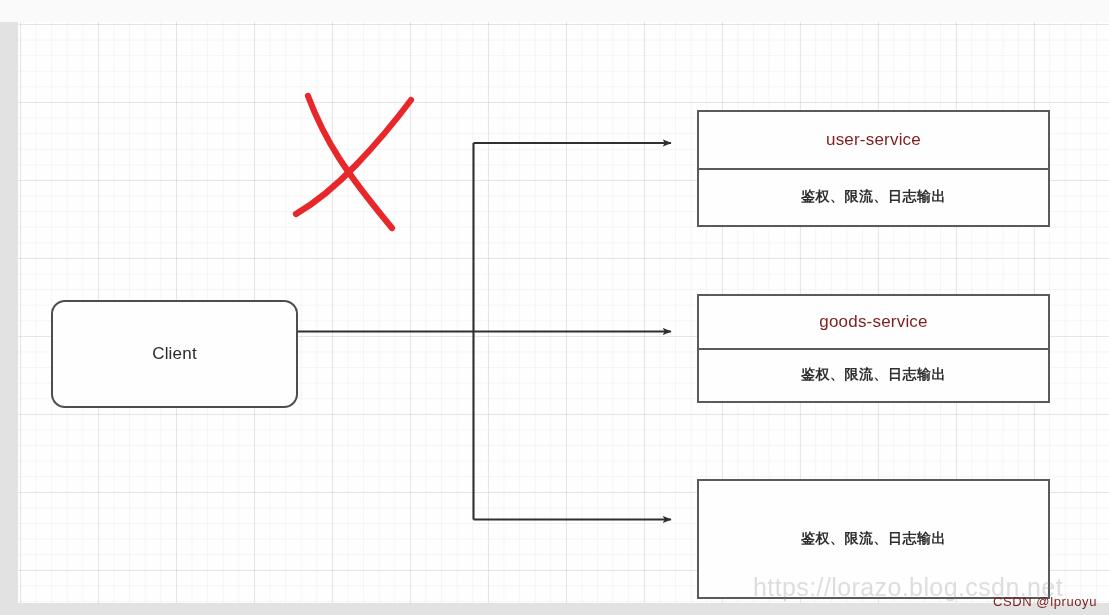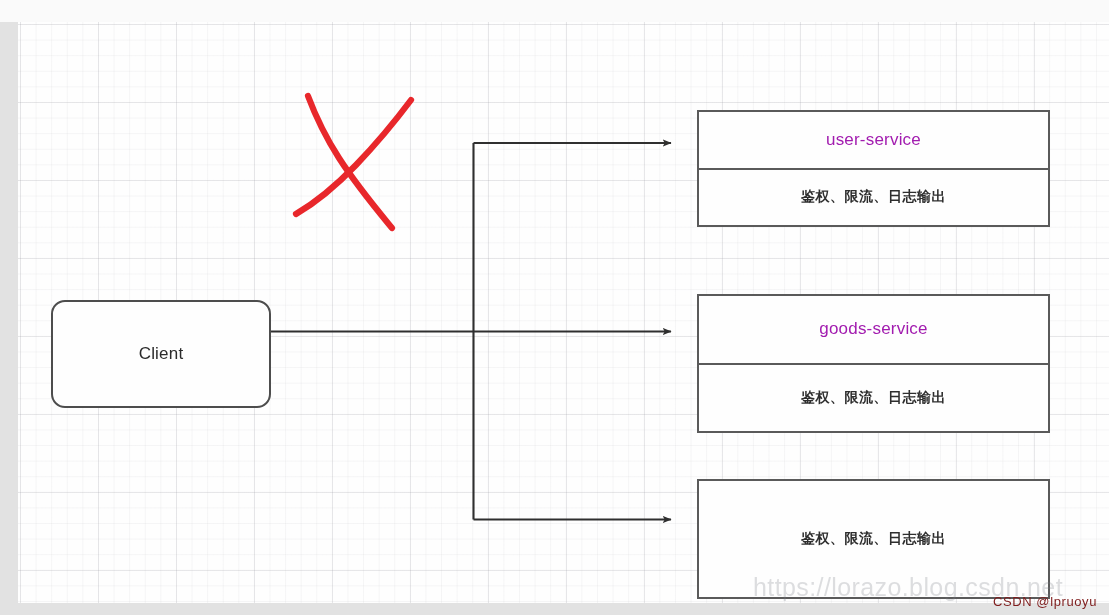--- a/index.html
+++ b/index.html
@@ -65,21 +65,21 @@
   
   .node {
     position: absolute;
     box-sizing: border-box;
     background: #fefefe;
   }
 
   .client-node {
     left: 33px;
     top: 278px;
-    width: 220px;
+    width: 247px;
     height: 108px;
     border: 2px solid #4d4d4d;
     border-radius: 14px;
     display: flex;
     align-items: center;
     justify-content: center;
   }
   .client-label {
     font-size: 17px;
     color: #2b2b2b;
@@ -87,31 +87,31 @@
   }
 
   .service-node {
     left: 679px;
     width: 353px;
     border: 2px solid #5a5a5a;
     display: flex;
     flex-direction: column;
   }
   .svc-user   { top: 88px;  height: 117px; }
-  .svc-goods  { top: 272px; height: 139px; text-align: right; }
+  .svc-goods  { top: 272px; height: 109px; text-align: right; }
   .svc-sales  { top: 457px; height: 120px; }
 
   .svc-title {
     flex: 1 1 50%;
     display: flex;
     align-items: center;
     justify-content: center;
     border-bottom: 2px solid #5a5a5a;
     font-size: 17px;
-    color: #a21caf;
+    color: #7f1d1d;
     letter-spacing: 0.2px;
   }
   .svc-sub {
     flex: 1 1 50%;
     display: flex;
     align-items: center;
     justify-content: center;
     font-size: 14px;
     font-weight: 700;
     color: #2e2e2e;

